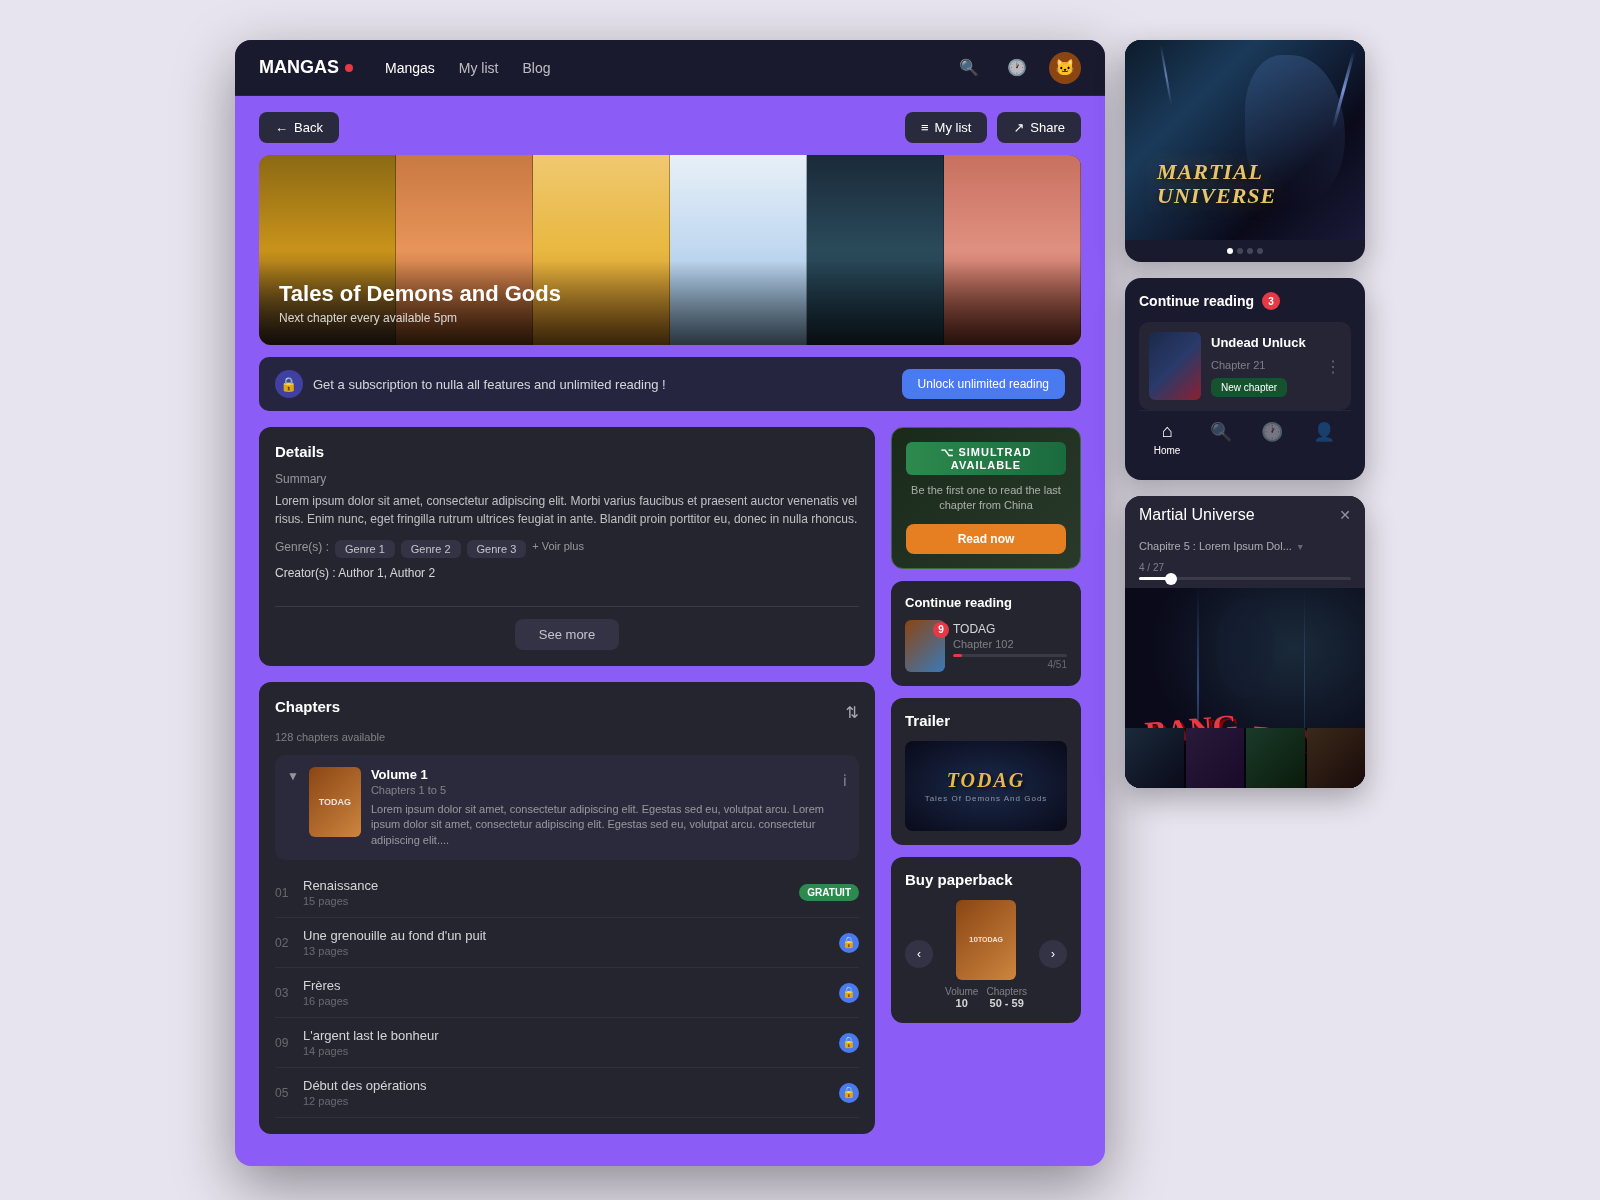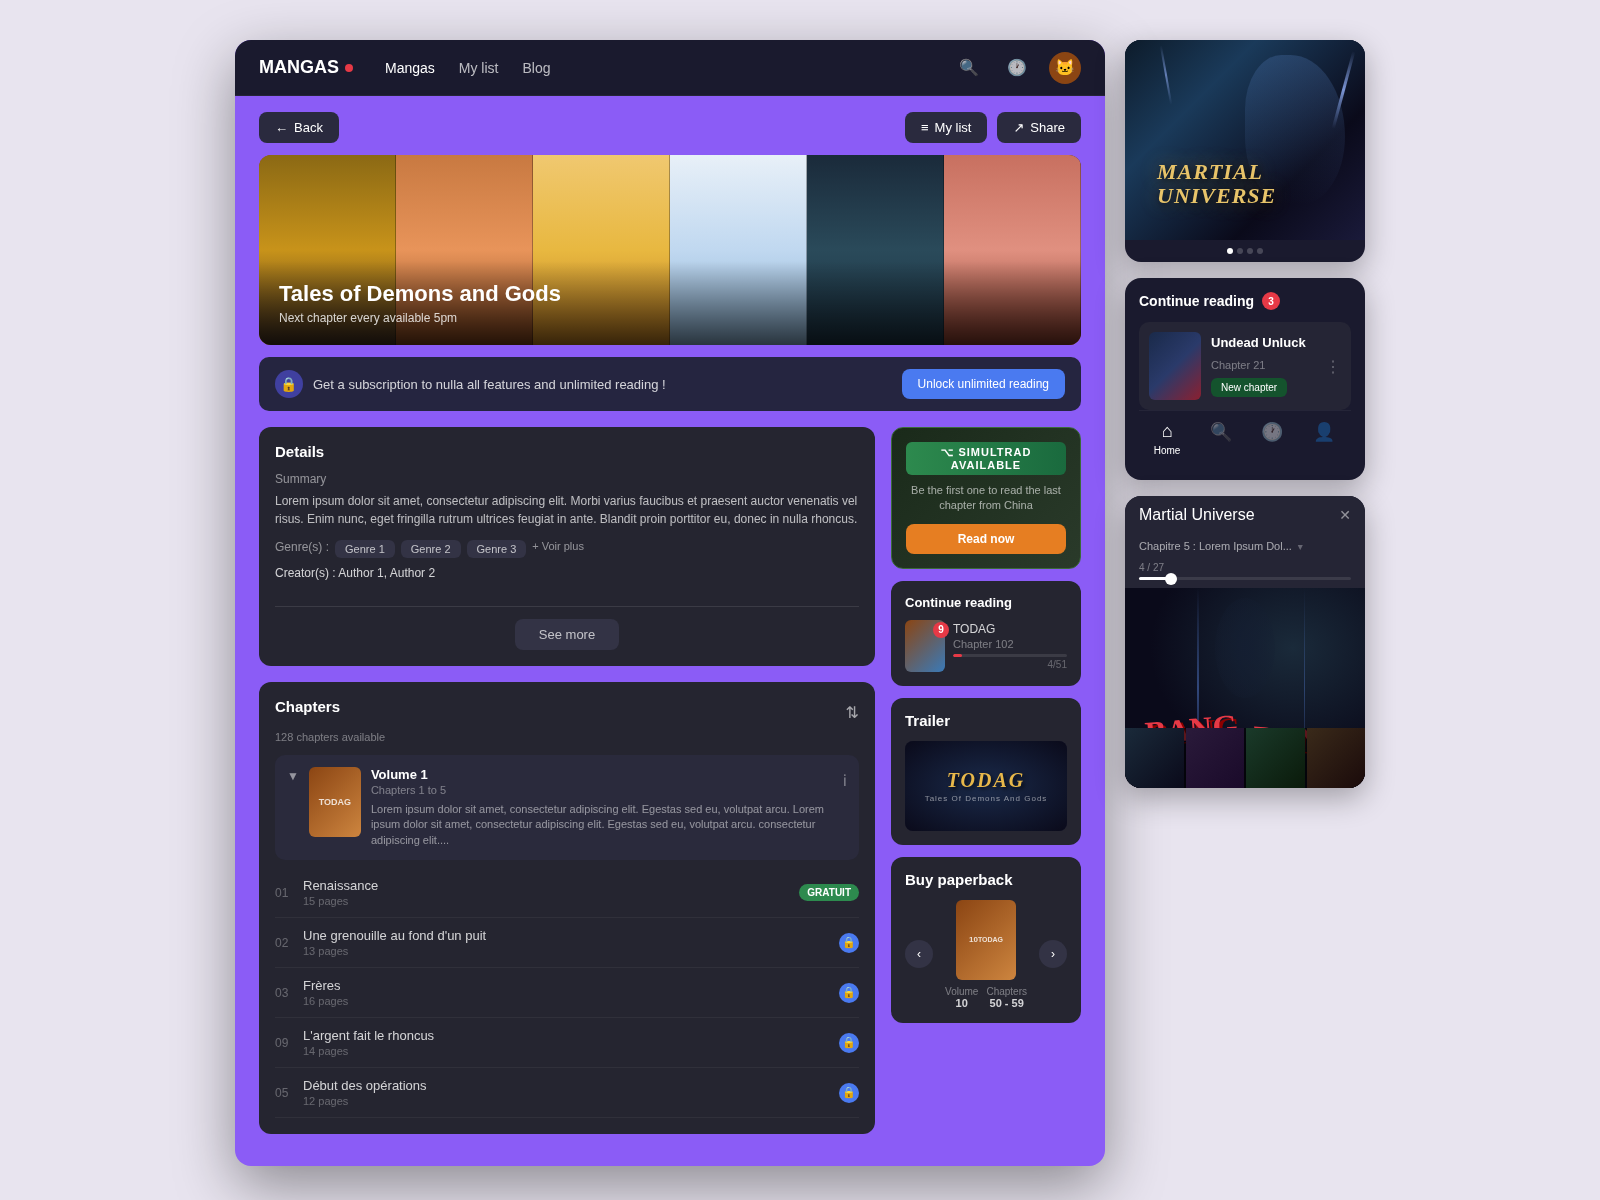--- a/index.html
+++ b/index.html
@@ -1010,21 +1010,21 @@
               <div class="ch-info">
                 <div class="ch-title">Frères</div>
                 <div class="ch-pages">16 pages</div>
               </div>
               <div class="badge-locked">🔒</div>
             </div>
 
             <div class="chapter-item">
               <span class="ch-num">09</span>
               <div class="ch-info">
-                <div class="ch-title">L'argent fait le rhoncus</div>
+                <div class="ch-title">L'argent last le bonheur</div>
                 <div class="ch-pages">14 pages</div>
               </div>
               <div class="badge-locked">🔒</div>
             </div>
 
             <div class="chapter-item">
               <span class="ch-num">05</span>
               <div class="ch-info">
                 <div class="ch-title">Début des opérations</div>
                 <div class="ch-pages">12 pages</div>

